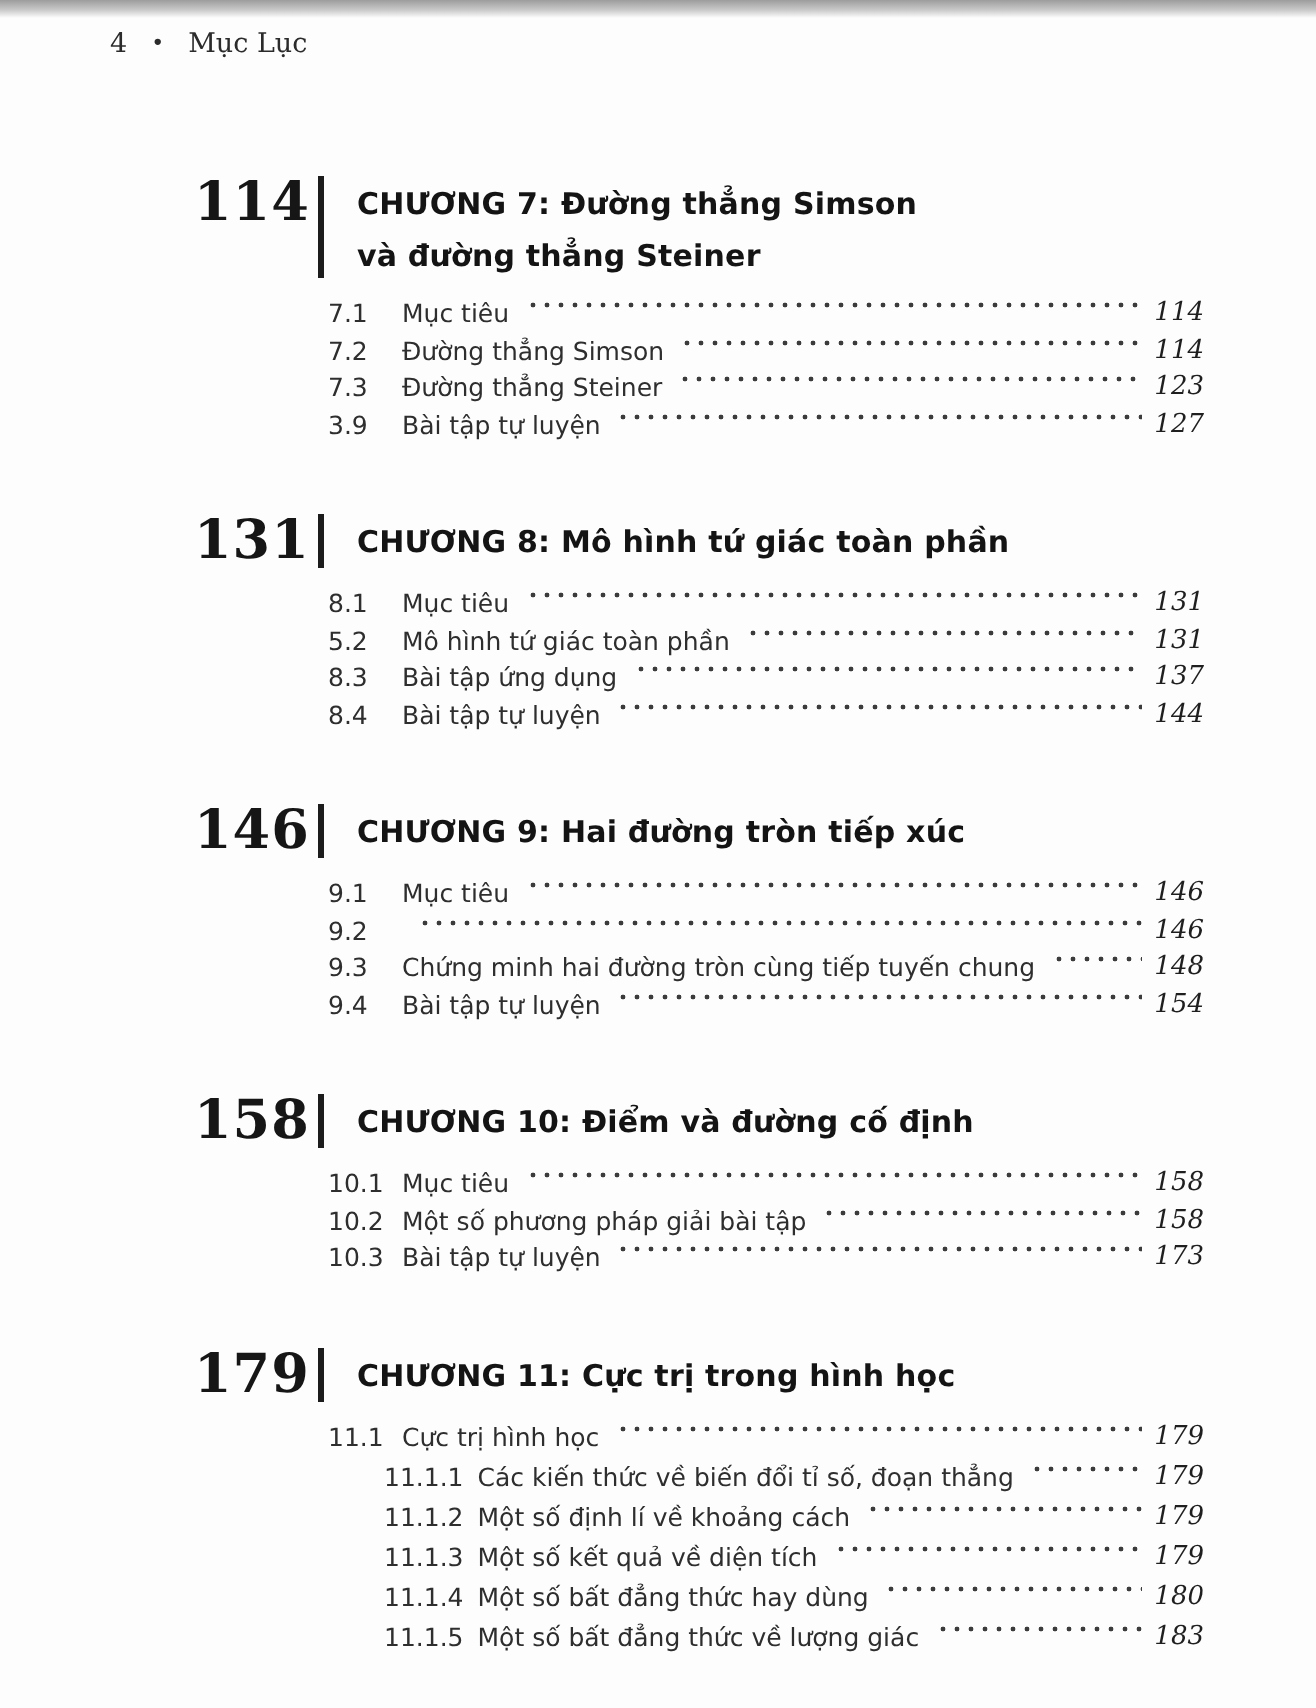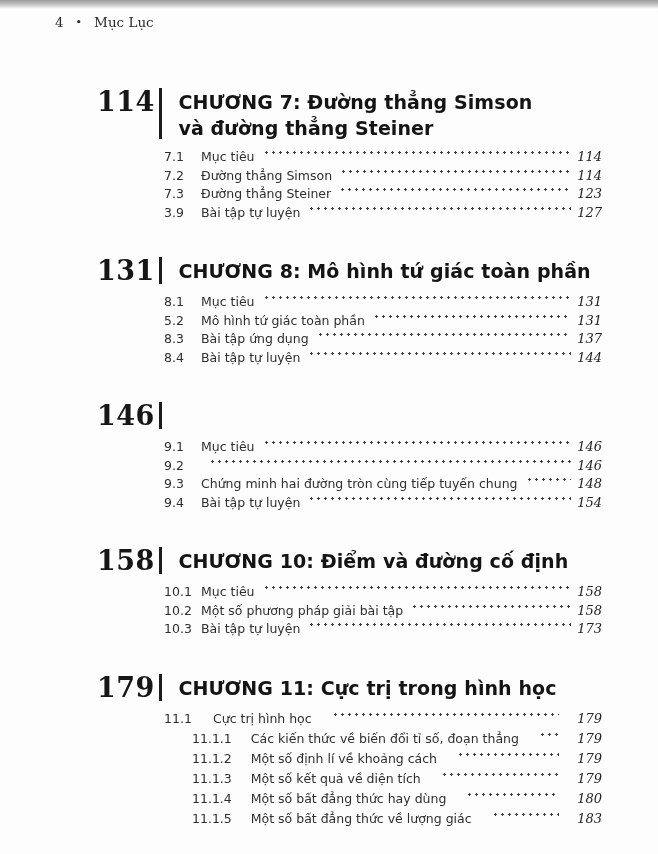--- a/index.html
+++ b/index.html
@@ -31,31 +31,31 @@
     width:52px; flex:0 0 52px;
     font-family:"DejaVu Serif", serif;
     font-weight:700; font-size:27px; line-height:30px;
     color:#161616; letter-spacing:0.5px;
   }
   .chapter-rule {
     flex:0 0 2.5px; width:2.5px; background:#1c1c1c;
     margin:1px 17px 2px 10px; align-self:stretch;
   }
   .chapter-title {
-    font-weight:700; font-size:19px; line-height:26px;
+    font-weight:700; font-size:15px; line-height:26px;
     color:#141414; padding-top:2px; letter-spacing:0.1px;
   }
   
   .chapter-entries { margin:8px 56px 0 164px; }
   .entry {
     display:flex; align-items:flex-start;
     height:18.5px; font-size:12.5px; color:#2e2e2e;
     white-space:nowrap;
   }
-  .chapter:last-child .entry { height:20px;gap:12px; }
+  .chapter:last-child .entry { height:20px; }
   .entry-number { flex:0 0 37px; }
   .entry.level-2 { padding-left:28px; }
   .entry.level-2 .entry-number { flex:0 0 auto; margin-right:7px; }
   .entry-title { flex:0 0 auto; }
   .dot-leader {
     flex:1 1 auto; height:5px; min-width:12px;
     margin:0 5px 0 8px;
     background-image:radial-gradient(circle, #3c3c3c 1.05px, rgba(0,0,0,0) 1.35px);
     background-size:7px 3px;
     background-position:left bottom;
@@ -150,20 +150,23 @@
     <span class="entry-title">Bài tập tự luyện</span>
     <span class="dot-leader"></span>
     <span class="entry-page">144</span>
   </div>
         </div>
   </div>
       <div class="chapter">
     <div class="chapter-heading">
       <div class="chapter-page-number">146</div>
       <div class="chapter-rule"></div>
+      <div class="chapter-title">
+            <div>CHƯƠNG 9: Hai đường tròn tiếp xúc</div>
+          </div>
     </div>
     <div class="chapter-entries">
           <div class="entry level-1">
     <span class="entry-number">9.1</span>
     <span class="entry-title">Mục tiêu</span>
     <span class="dot-leader"></span>
     <span class="entry-page">146</span>
   </div>
           <div class="entry level-1">
     <span class="entry-number">9.2</span>

